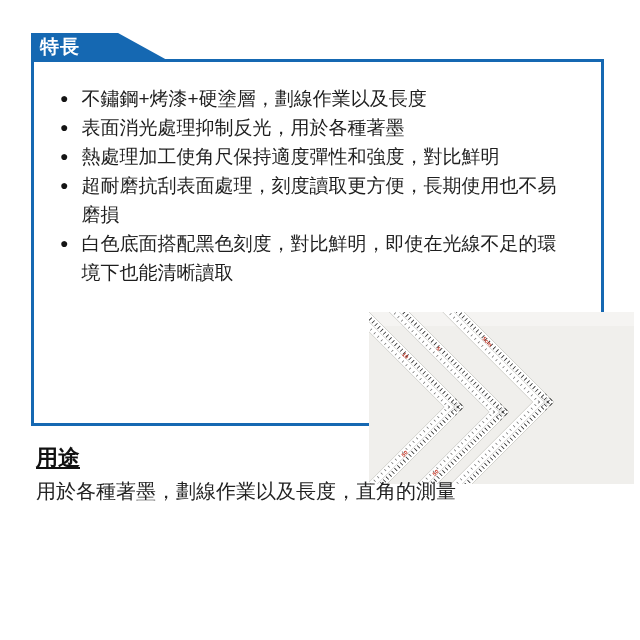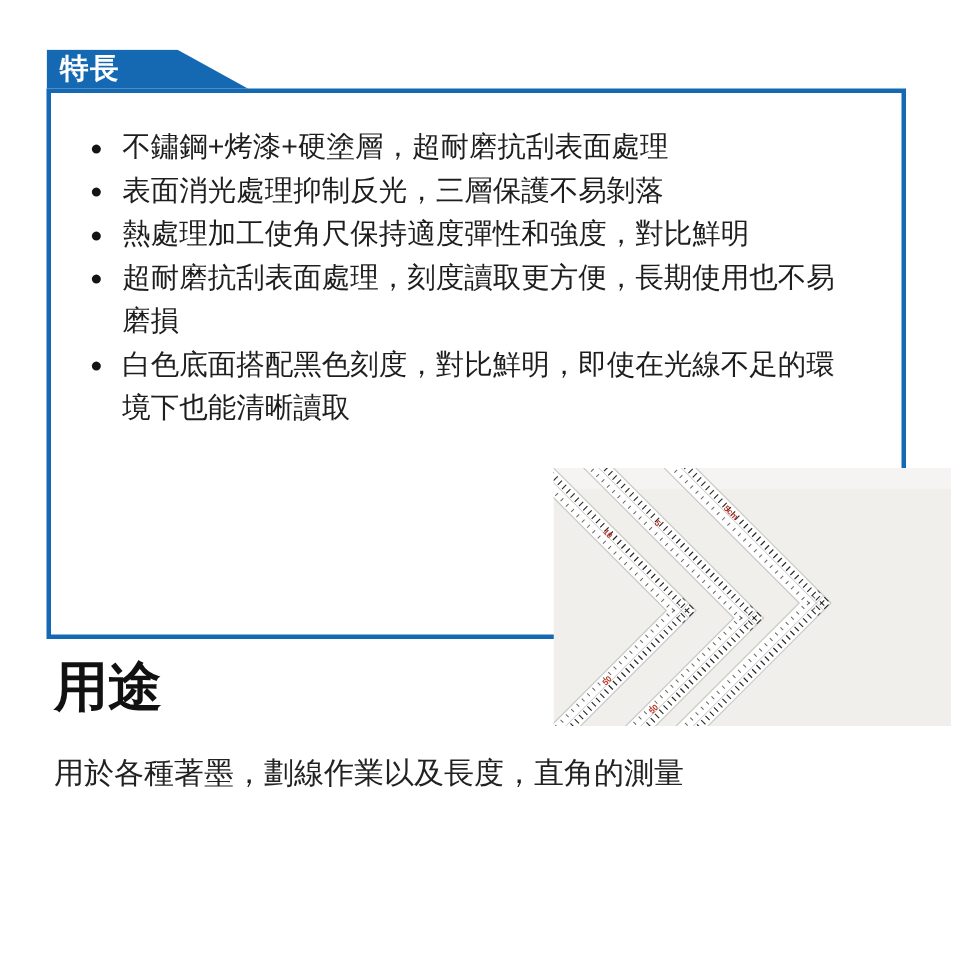--- a/index.html
+++ b/index.html
@@ -67,50 +67,51 @@
   }
   .product-photo svg { display: block; width: 100%; height: 100%; }
 
   
   .usage-section {
     position: absolute;
     left: 36px; top: 440px;
     width: 568px;
   }
   .usage-title {
-    font-size: 36px;
+    font-size: 22px;
     font-weight: bold;
     color: #111111;
     line-height: 36px;
+    text-decoration: underline;
   }
   .usage-desc {
-    margin-top: 27px;
+    margin-top: 2px;
     font-size: 20px;
     color: #222222;
     line-height: 26px;
   }
 </style>
 </head>
 <body>
 
 <div class="page">
 
   <div class="feature-tab">
     <span class="tab-label">特長</span>
   </div>
 
   <div class="features-box">
     <ul class="bullet-list">
       <li class="bullet-item">
         <span class="bullet-glyph">●</span>
-        <span class="bullet-text">不鏽鋼+烤漆+硬塗層，超耐磨抗刮表面處理</span>
+        <span class="bullet-text">不鏽鋼+烤漆+硬塗層，劃線作業以及長度</span>
       </li>
       <li class="bullet-item">
         <span class="bullet-glyph">●</span>
-        <span class="bullet-text">表面消光處理抑制反光，三層保護不易剝落</span>
+        <span class="bullet-text">表面消光處理抑制反光，用於各種著墨</span>
       </li>
       <li class="bullet-item">
         <span class="bullet-glyph">●</span>
         <span class="bullet-text">熱處理加工使角尺保持適度彈性和強度，對比鮮明</span>
       </li>
       <li class="bullet-item">
         <span class="bullet-glyph">●</span>
         <span class="bullet-text">超耐磨抗刮表面處理，刻度讀取更方便，長期使用也不易磨損</span>
       </li>
       <li class="bullet-item">

